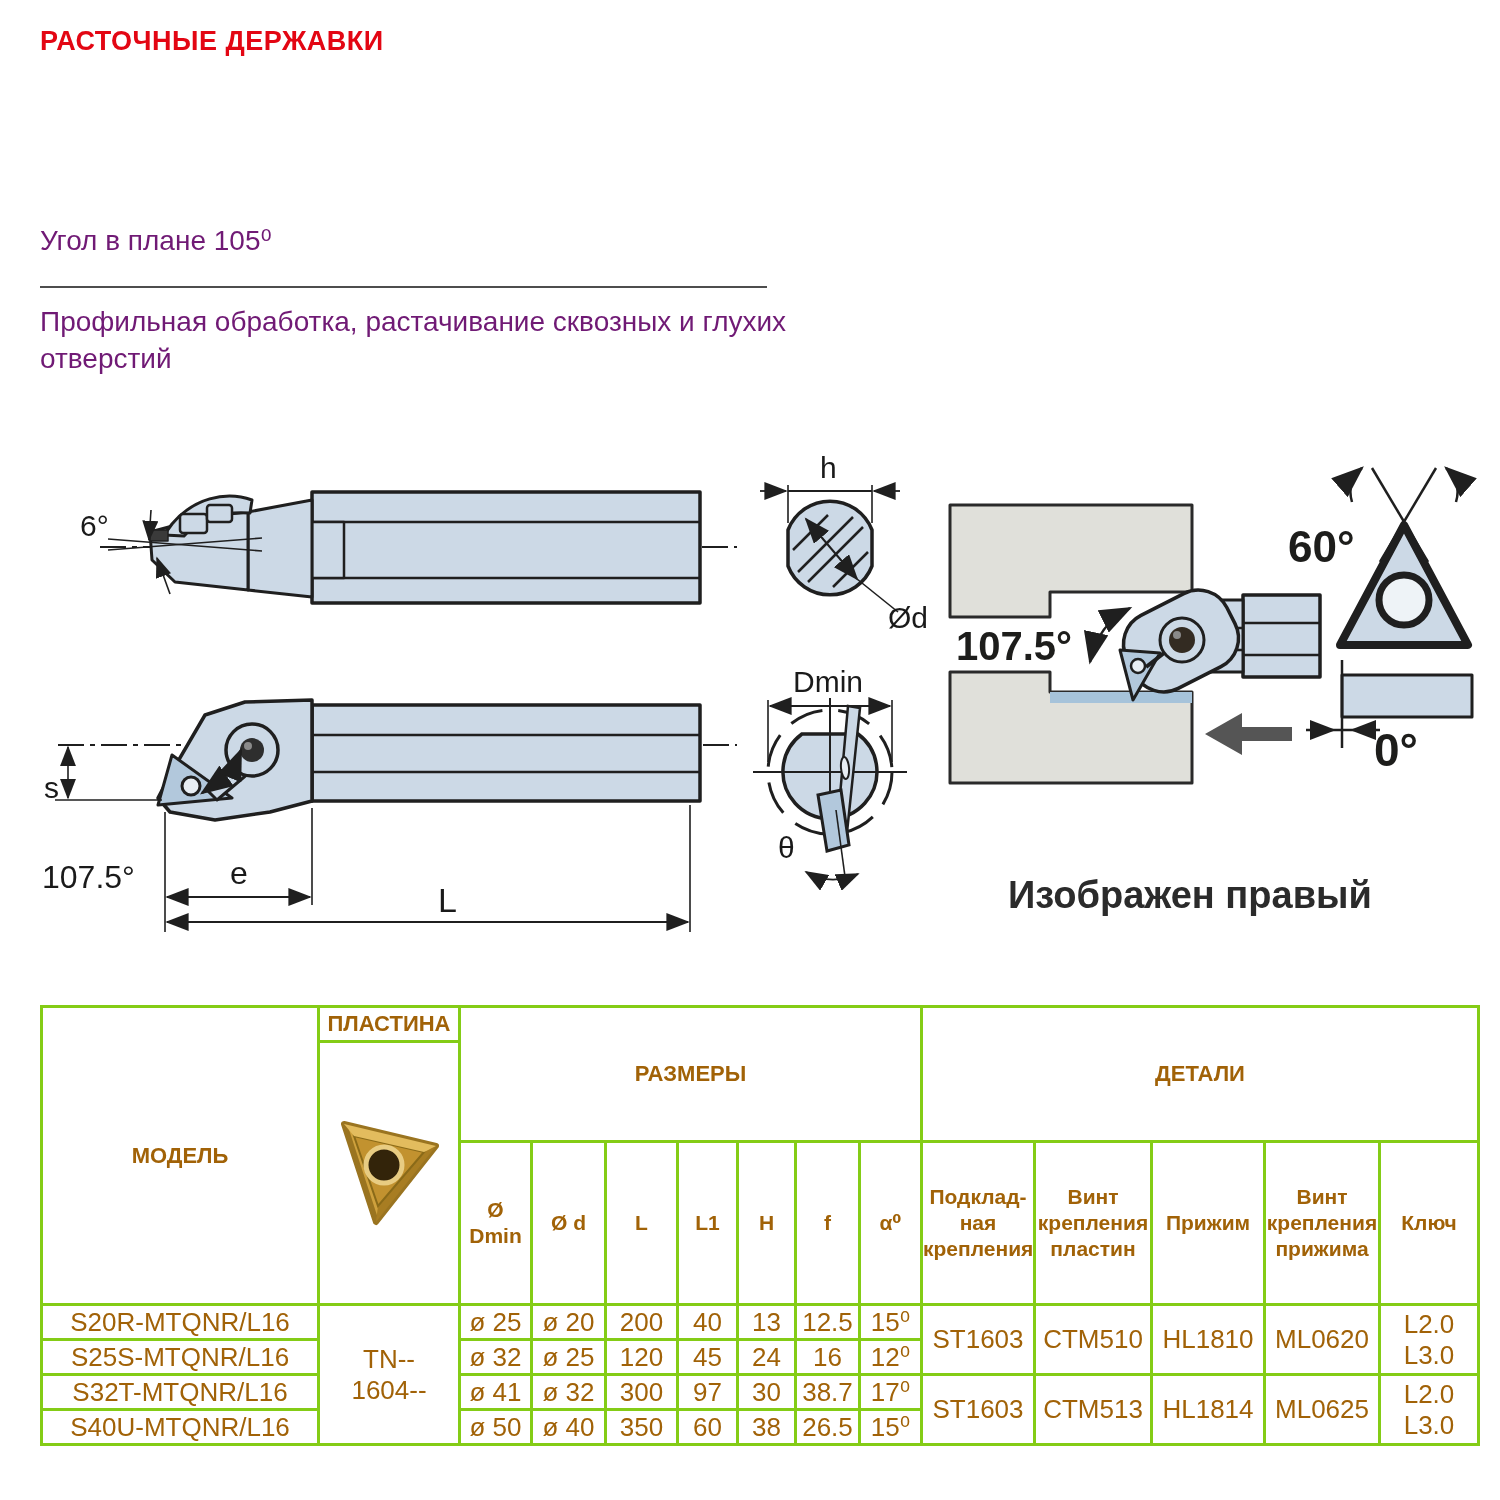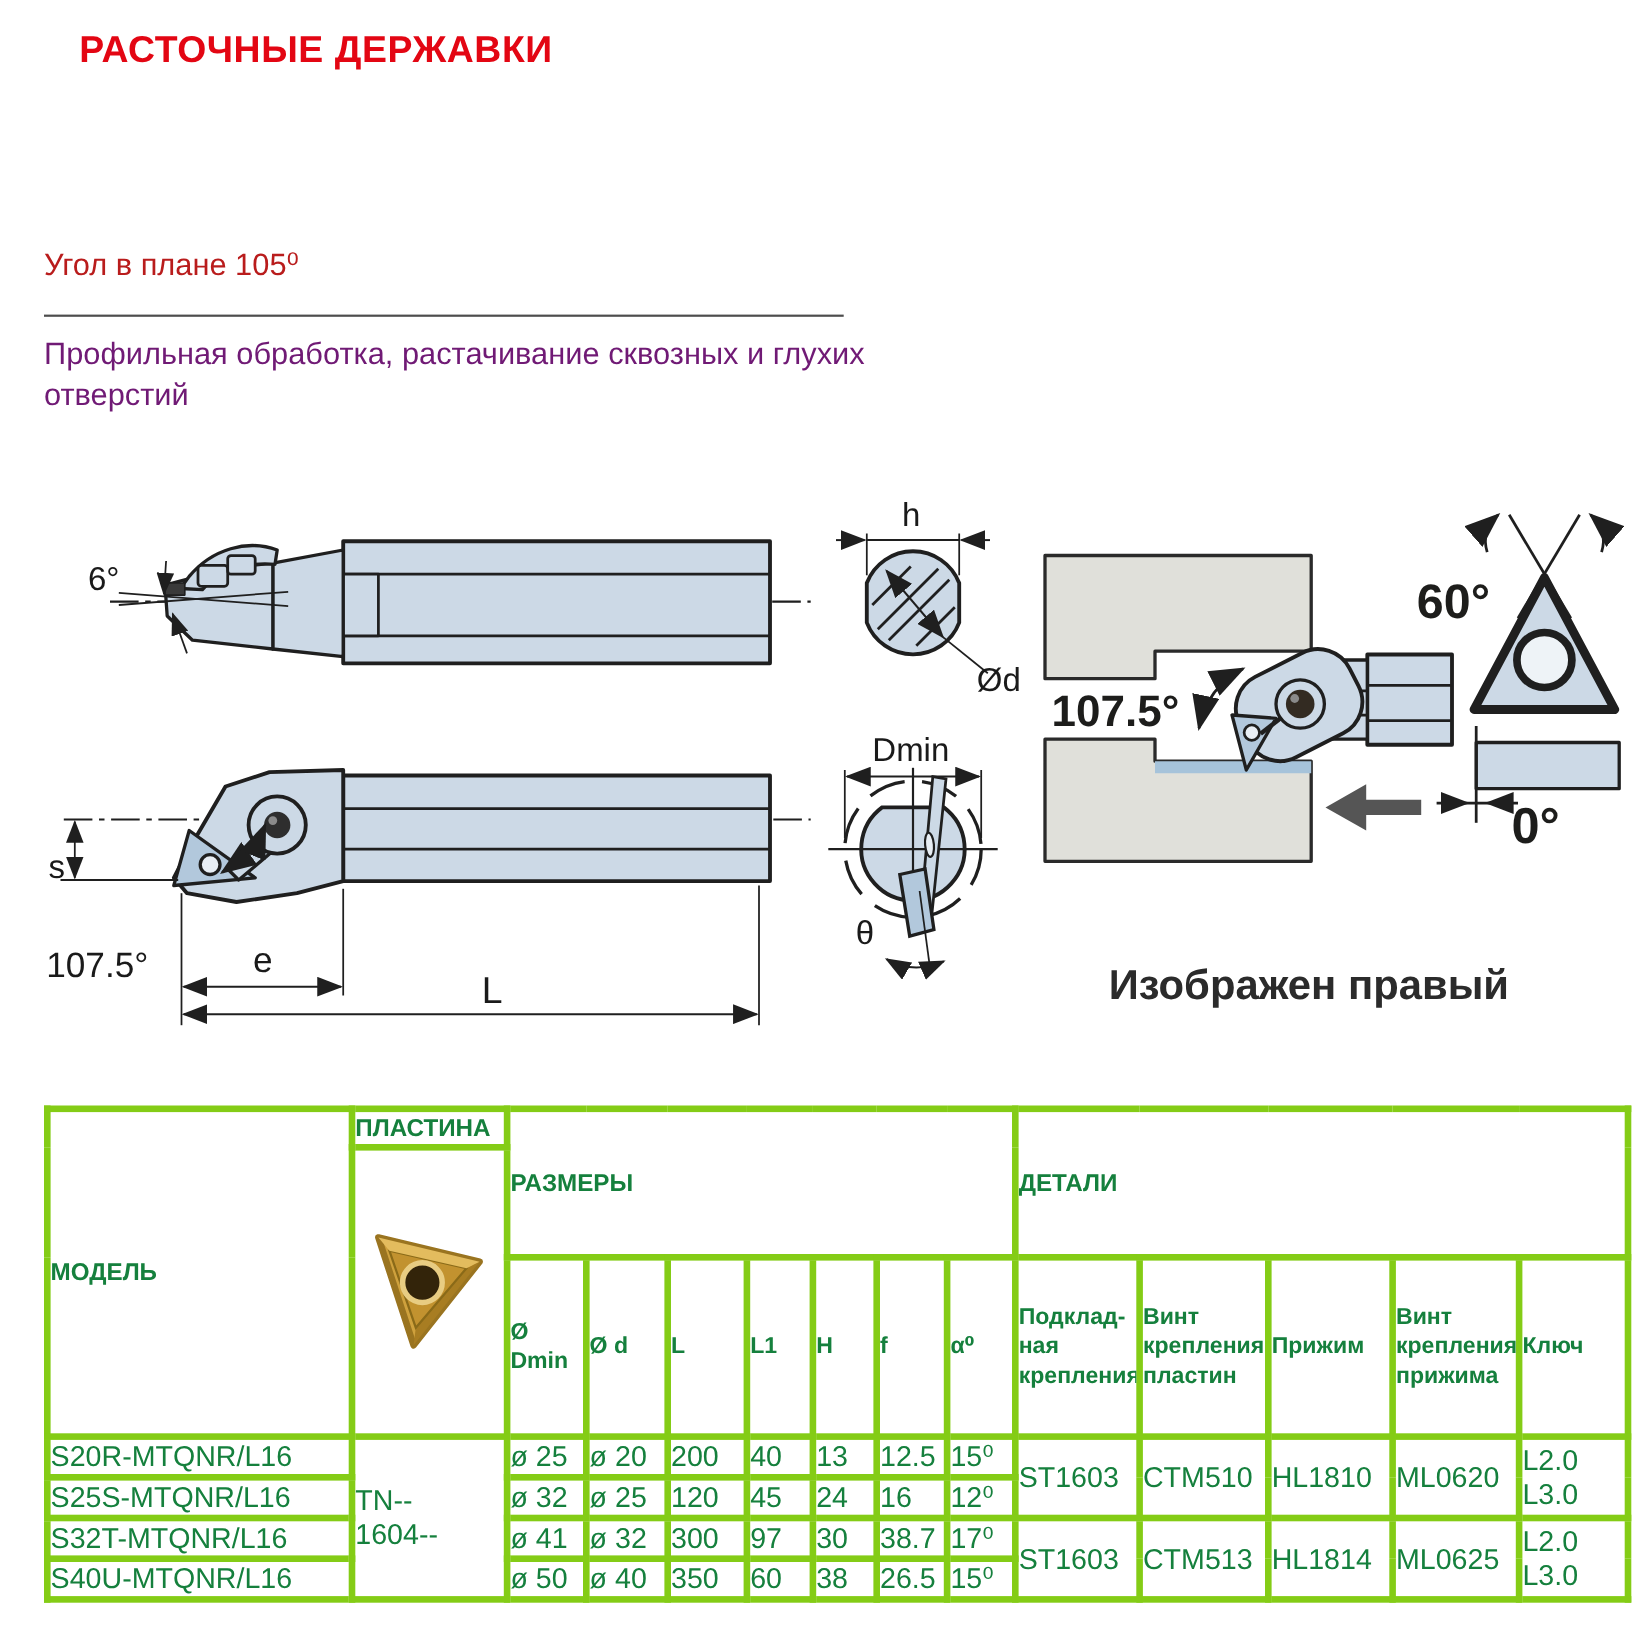--- a/index.html
+++ b/index.html
@@ -1,31 +1,31 @@
 <!DOCTYPE html>
 <html><head>
 <meta charset="utf-8">
 <style>
   html,body{margin:0;padding:0;background:#ffffff;}
   #page{position:relative;width:1500px;height:1500px;background:#ffffff;overflow:hidden;
         font-family:"Liberation Sans","DejaVu Sans",sans-serif;color:#1a1a1a;}
   .abs{position:absolute;}
-  #category{left:40px;top:26px;font-size:34px;font-weight:bold;color:#e30613;letter-spacing:.5px;margin-left:32px;}
+  #category{left:40px;top:26px;font-size:27px;font-weight:bold;color:#e30613;letter-spacing:.5px;}
   #title{left:34px;top:58px;font-size:126px;font-weight:bold;color:#3b3e45;letter-spacing:5px;
          font-family:"DejaVu Sans","Liberation Sans",sans-serif;line-height:1.0;}
-  #subtitle{left:40px;top:224px;font-size:28px;color:#b91c1c;}
+  #subtitle{left:40px;top:224px;font-size:28px;color:#701a75;}
   #divider{left:40px;top:286px;width:727px;height:0;border-top:2px solid #4d4d4d;}
   #description{left:40px;top:304px;width:760px;font-size:28px;line-height:1.32;color:#701a75;}
   #drawing-svg{left:0;top:0;width:1500px;height:1000px;}
 
   
   #spec-table{position:absolute;left:40px;top:1005px;border-collapse:collapse;table-layout:fixed;
               width:1437px;}
-  #spec-table td{border:6px solid #84cc16;text-align:left;vertical-align:middle;
-                 padding:0;color:#15803d;overflow:hidden;}
+  #spec-table td{border:3px solid #84cc16;text-align:center;vertical-align:middle;
+                 padding:0;color:#a16207;overflow:hidden;}
   #spec-table{border:3px solid #2a2a2a;}
   .th{font-weight:bold;font-size:22px;color:#1d1d1b;}
   .sub{font-weight:bold;font-size:21px;line-height:1.25;}
   .pre{white-space:pre-line;}
   .val{font-size:26px;}
   .model{font-size:26px;}
   .heavy-top td{border-top:3px solid #2a2a2a;}
   .r1{height:35px;}.r2{height:100px;}.r3{height:163px;}
   .rb{height:35px;margin-top:28px;}
 </style>

